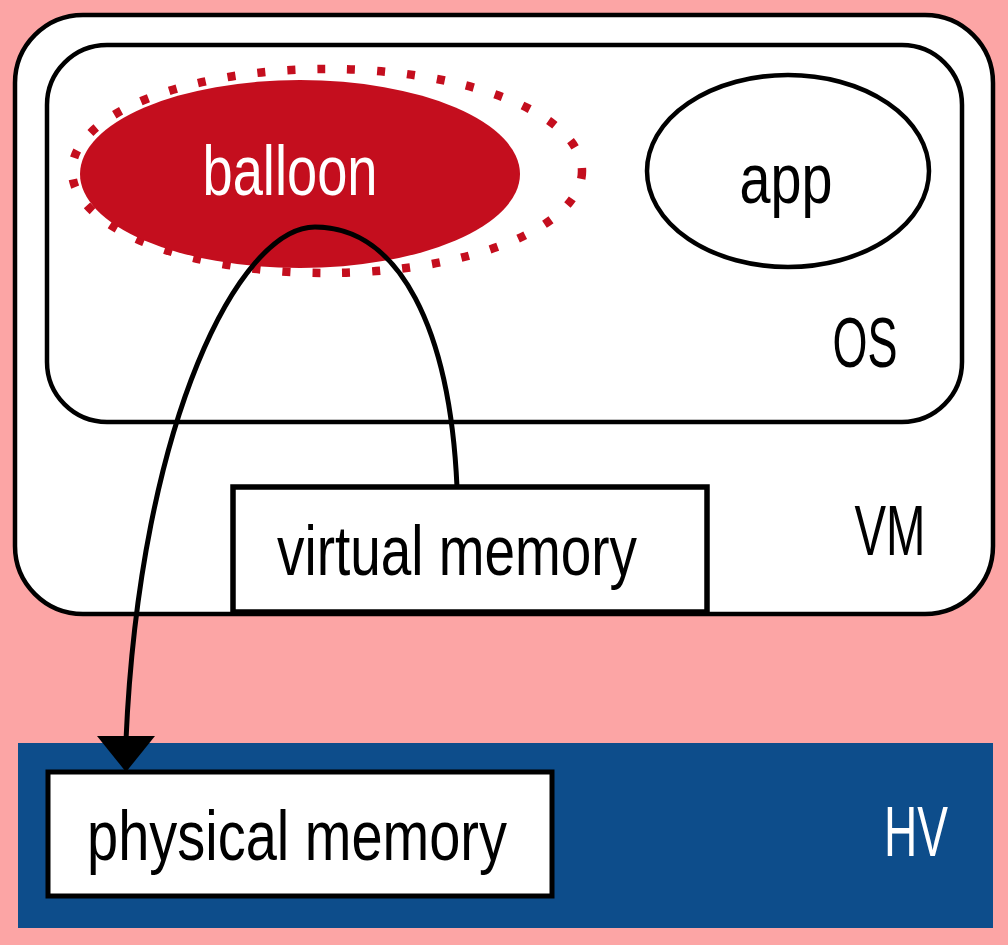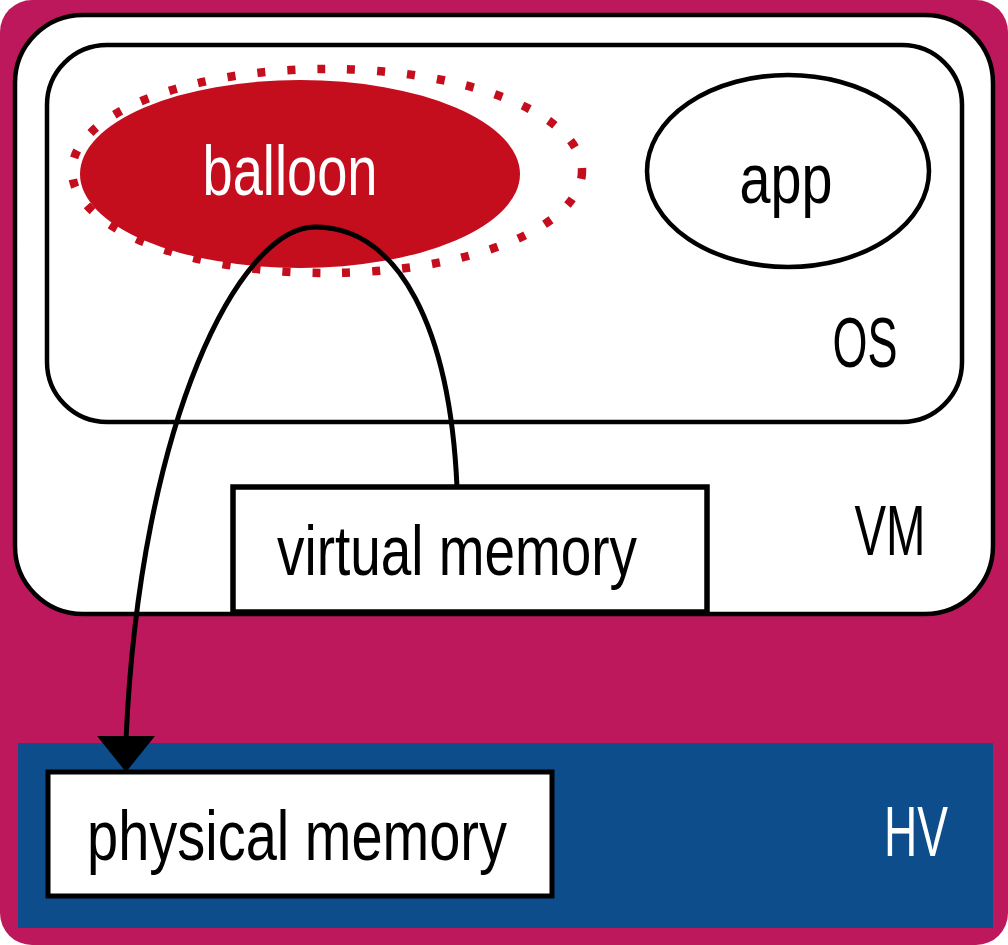--- a/index.html
+++ b/index.html
@@ -4,22 +4,21 @@
 <style>
   html, body {
     margin: 0;
     padding: 0;
     background: #ffffff;
   }
   .stage {
     width: 1008px;
     height: 945px;
     position: relative;
-    background: #be185d;
-    border-radius: 32px;
+    background: #fca5a5;
   }
   svg {
     display: block;
   }
   text {
     font-family: "Liberation Sans", sans-serif;
     font-size: 70px;
   }
 </style>
 </head>

